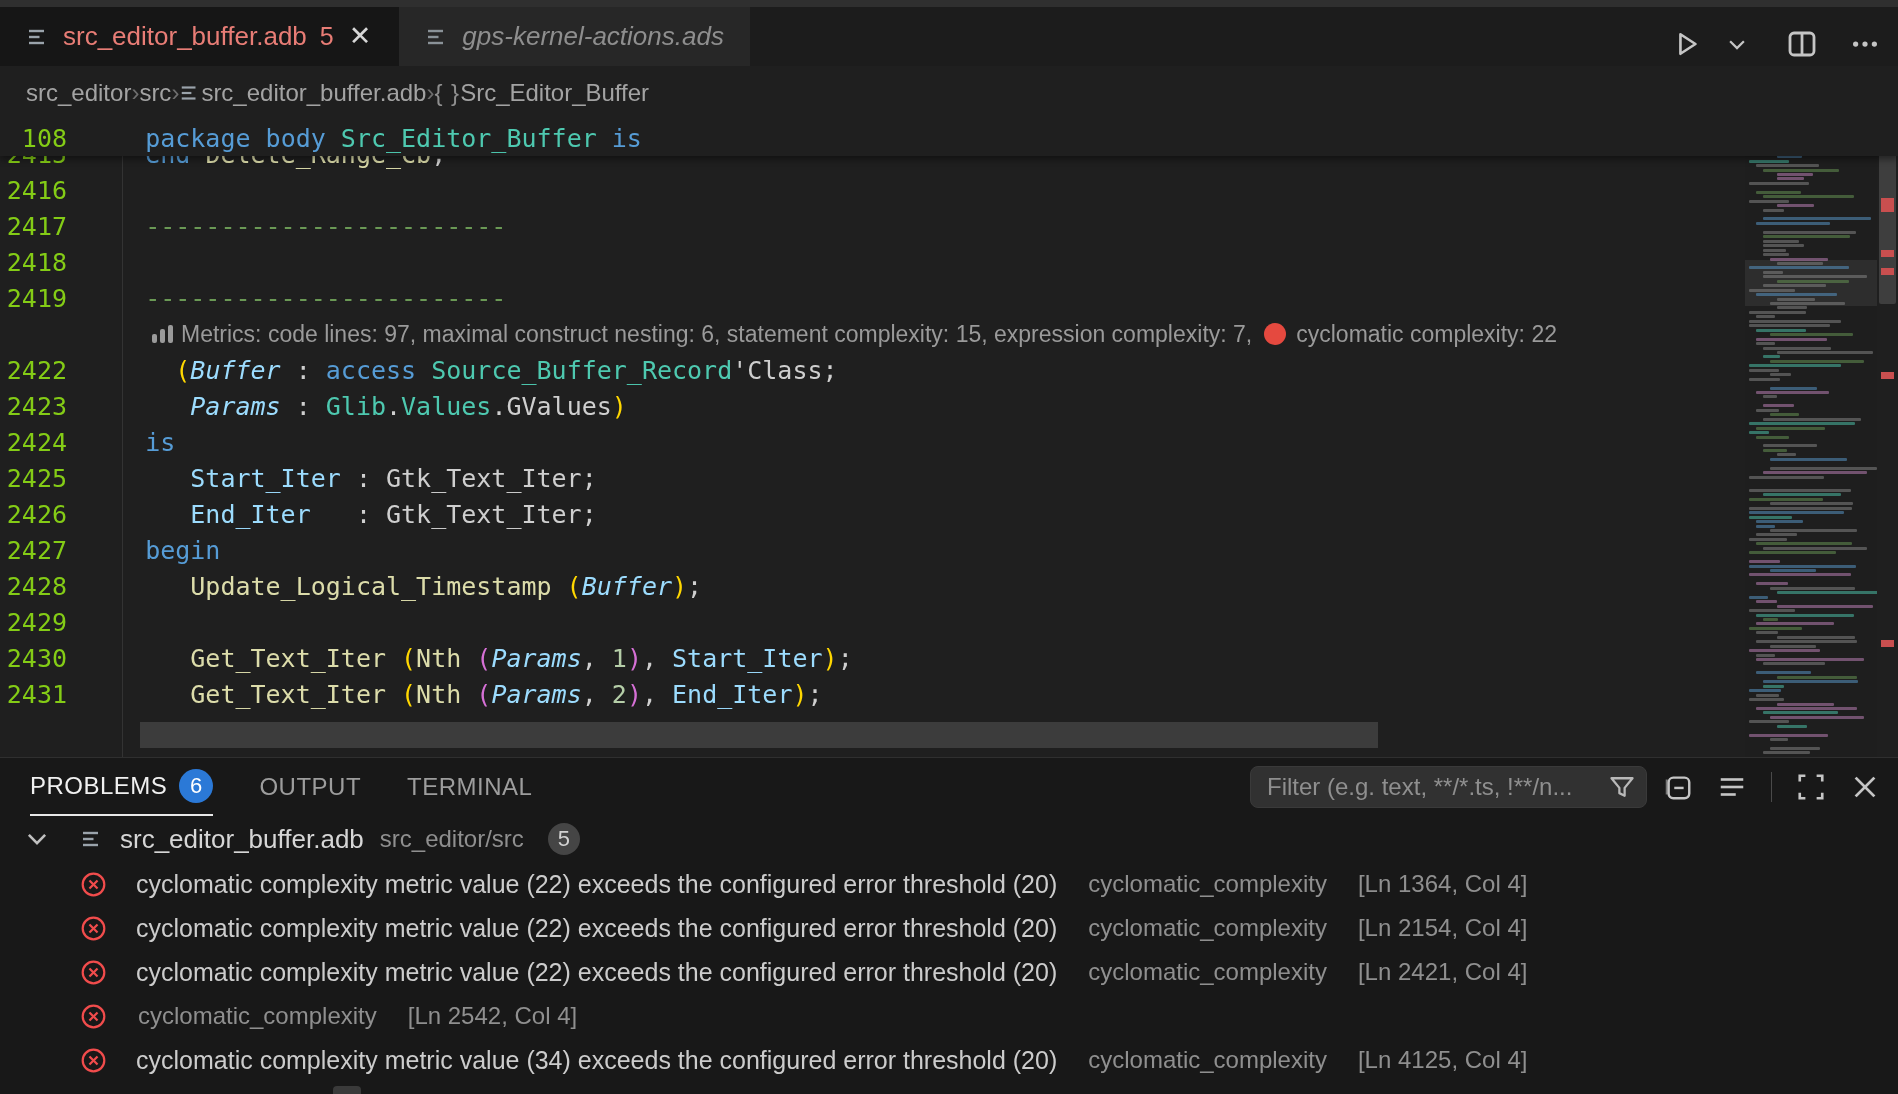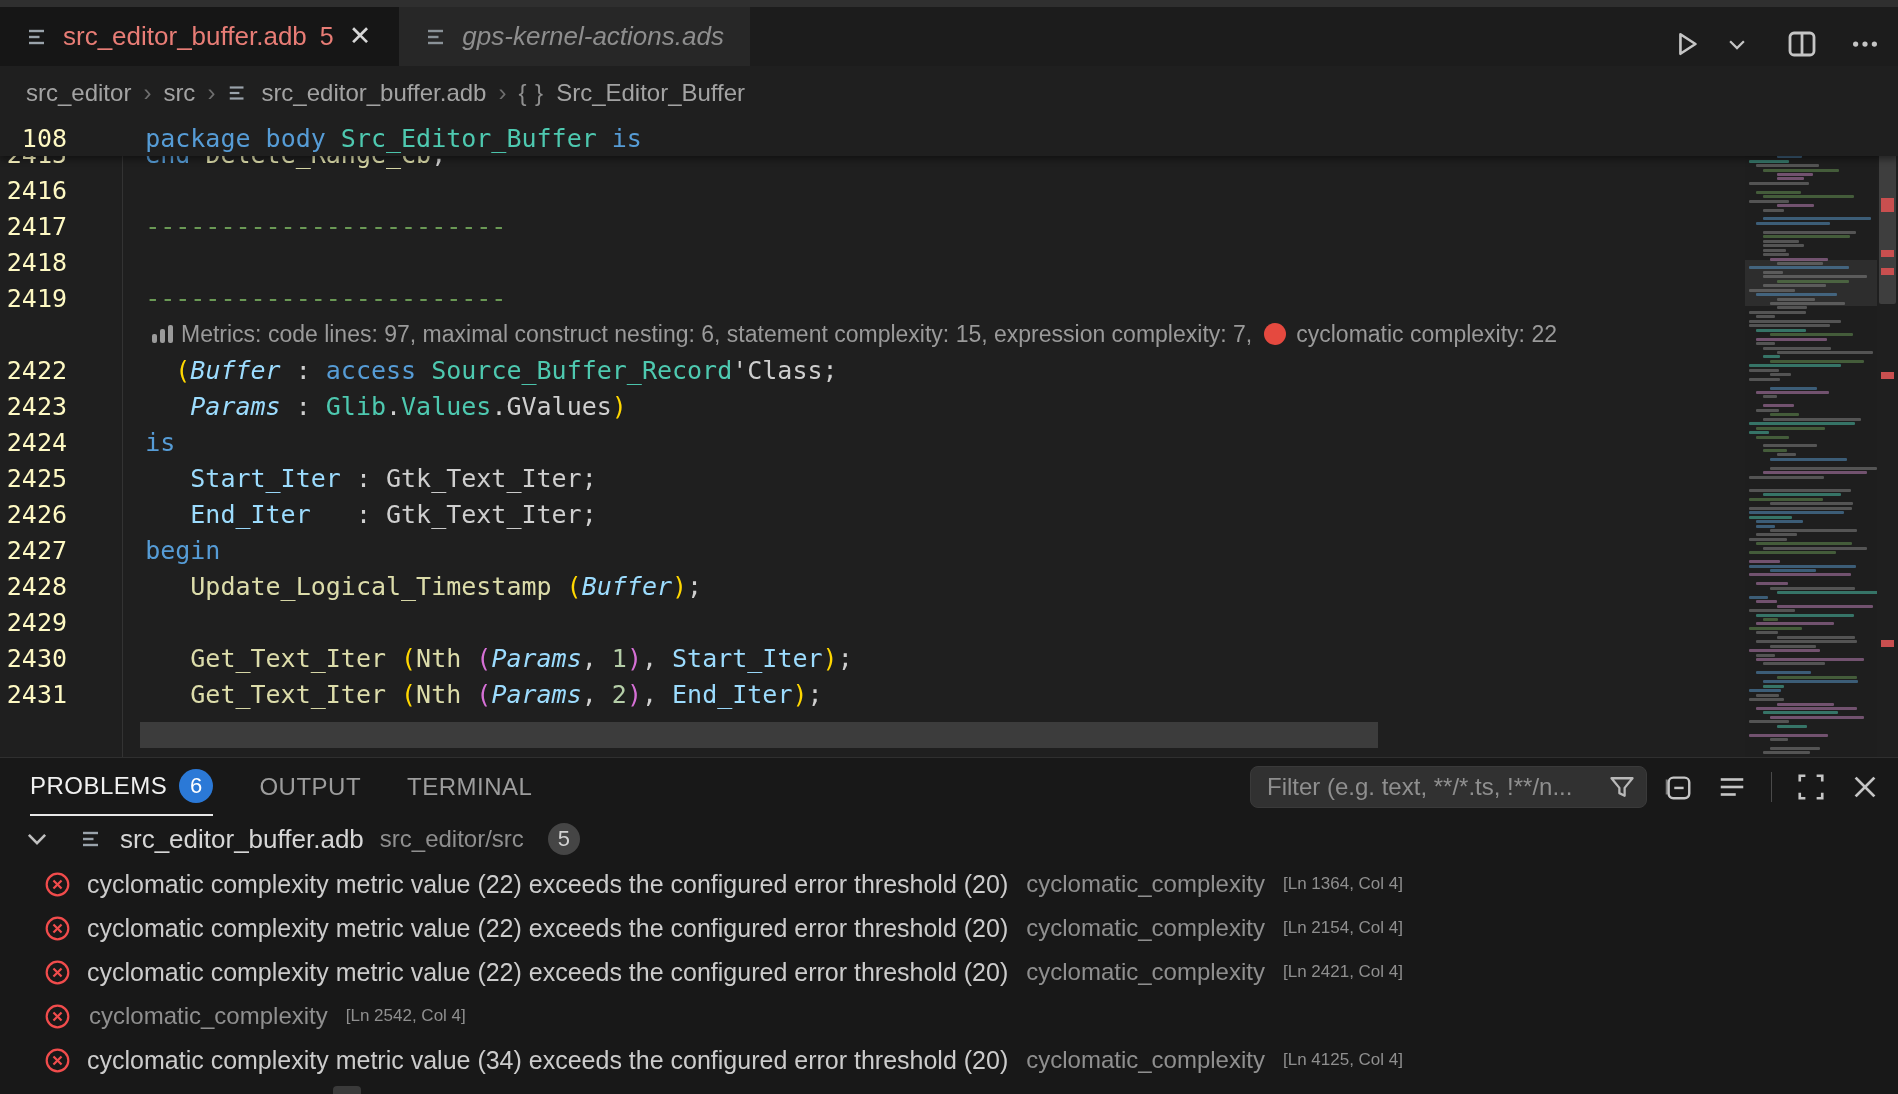--- a/index.html
+++ b/index.html
@@ -16,32 +16,32 @@
   .tab-label{ font-size:26px; }
   .tab.active .tab-label{ color:#e87d76; }
   .tab.preview .tab-label{ color:#8e8e8e; font-style:italic; }
   .tab-badge{ font-size:25px; color:#e87d76; }
   .tab-close{ color:#d6d6d6; font-size:27px; line-height:1; padding:0 2px; cursor:pointer; }
   #editor-actions{ position:absolute; right:18px; top:7px; height:59px; display:flex; align-items:center; gap:24px; }
   .act-icon{ display:flex; align-items:center; cursor:pointer; color:#c5c5c5; }
 
   
   #breadcrumbs{ position:absolute; left:0; top:66px; width:1898px; height:54px; background:#1f1f1f;
-    display:flex; align-items:center; padding-left:26px; gap:12px; }
+    display:flex; align-items:center; padding-left:26px; }
   .crumb{ font-size:24px; color:#a3a3a3; cursor:pointer; }
   .crumb-sep{ font-size:24px; color:#6e6e6e; }
   .crumb-ic{ display:flex; align-items:center; }
   .crumb-sym{ font-size:24px; color:#8f8f8f; letter-spacing:1px; }
 
   
   #editor{ position:absolute; left:0; top:120px; width:1898px; height:637px; background:#1f1f1f; overflow:hidden; }
   #lines{ position:absolute; left:0; top:16px; width:1898px; z-index:1; }
   .code-line{ display:flex; align-items:center; height:36px; white-space:pre;
     font-family:"DejaVu Sans Mono",monospace; font-size:25px; }
-  .gutter{ width:100px; padding-right:33px; text-align:right; color:#fef9c3; flex:none;
+  .gutter{ width:100px; padding-right:33px; text-align:right; color:#84cc16; flex:none;
     font-family:"DejaVu Sans Mono",monospace; font-size:25px; cursor:pointer; }
   .code-line.active .gutter{ color:#c8c8c8; }
   .code-content{ white-space:pre; display:flex; align-items:center; }
   .tk-kw{ color:#569cd6; } .tk-fn{ color:#dcdcaa; } .tk-ty{ color:#4ec9b0; }
   .tk-pr{ color:#9cdcfe; font-style:italic; } .tk-vr{ color:#9cdcfe; }
   .tk-cm{ color:#6a9955; } .tk-pn{ color:#cfcfcf; } .tk-pl{ color:#cfcfcf; }
   .tk-bry{ color:#ffd700; } .tk-brp{ color:#d670d6; } .tk-nm{ color:#b5cea8; }
   .sq{ text-decoration-line:underline; text-decoration-style:wavy; text-decoration-color:#e4453f;
        text-decoration-thickness:2px; text-underline-offset:7px; text-decoration-skip-ink:none; }
   .cursor{ display:inline-block; width:3px; height:32px; background:#dcdcdc; margin-right:-1px; }
@@ -89,24 +89,24 @@
   #panel-icons{ position:absolute; right:18px; top:8px; height:42px; display:flex; align-items:center; gap:24px; }
   .p-icon{ display:flex; align-items:center; color:#c5c5c5; cursor:pointer; }
   .v-sep{ width:1px; height:30px; background:#4a4a4a; }
 
   #group-row{ display:flex; align-items:center; height:46px; padding-left:24px; gap:16px; cursor:pointer; }
   #group-name{ font-size:26px; color:#d6d6d6; }
   #group-path{ font-size:24px; color:#8f8f8f; }
   #group-badge{ min-width:32px; height:32px; border-radius:16px; background:#454545; color:#d2d2d2;
     font-size:22px; display:flex; align-items:center; justify-content:center; margin-left:8px; }
   #problem-rows{ }
-  .problem-row{ display:flex; align-items:center; height:44px; padding-left:44px; gap:0; cursor:pointer; }
+  .problem-row{ display:flex; align-items:center; height:44px; padding-left:80px; gap:13px; cursor:pointer; }
   .problem-msg{ font-size:25px; color:#cccccc; margin-left:16px; white-space:pre; }
   .problem-src{ font-size:24px; color:#8f8f8f; margin-left:18px; white-space:pre; }
-  .problem-loc{ font-size:17px; color:#8f8f8f; margin-left:18px; white-space:pre; }
+  .problem-loc{ font-size:24px; color:#8f8f8f; margin-left:18px; white-space:pre; }
   #scroll-nub{ position:absolute; left:333px; bottom:0; width:28px; height:8px;
     background:#3a3a3a; border-radius:4px 4px 0 0; }
 </style>
 </head>
 <body>
 
 <div id="app">
 
   <div id="topstrip"></div>
 

